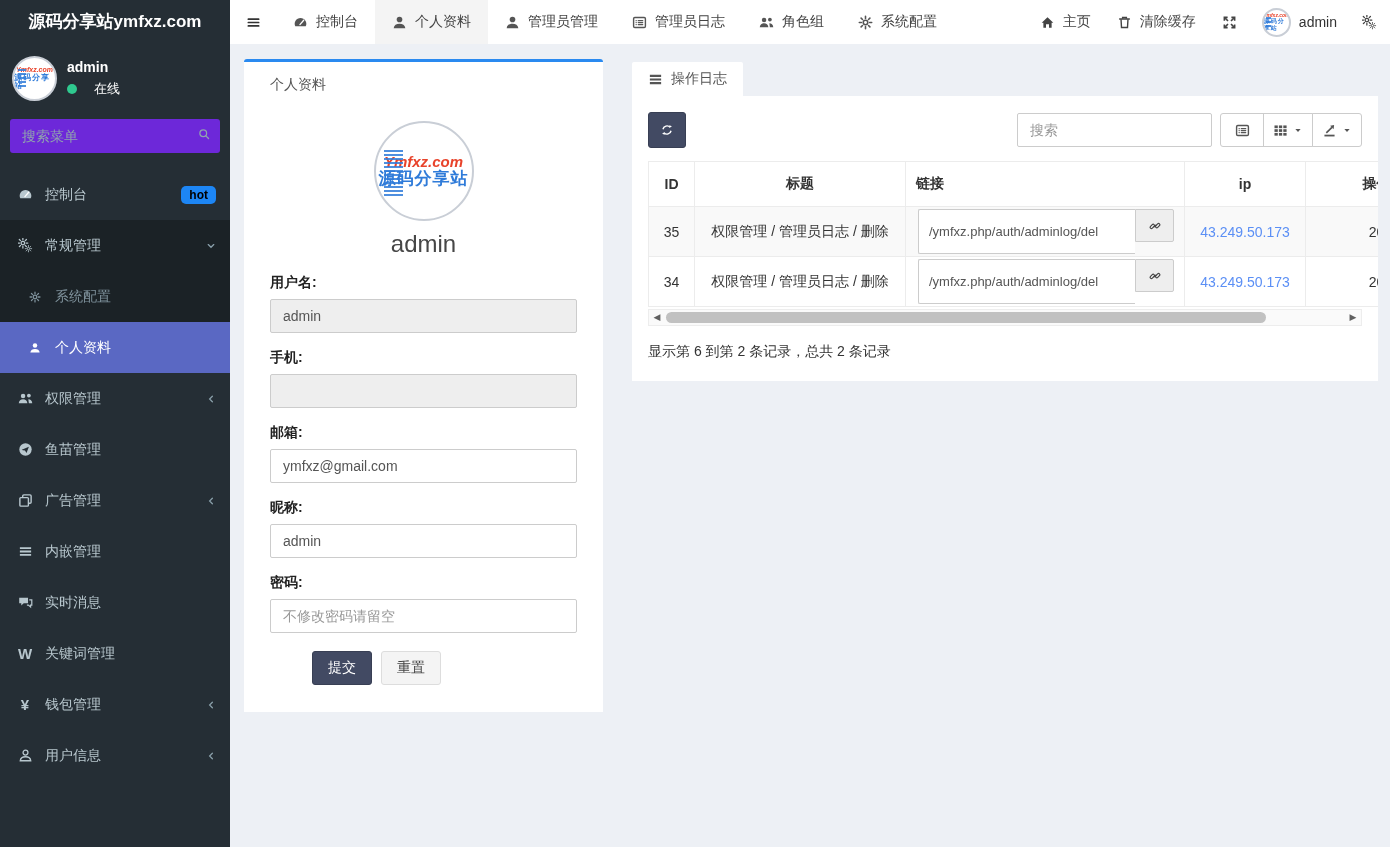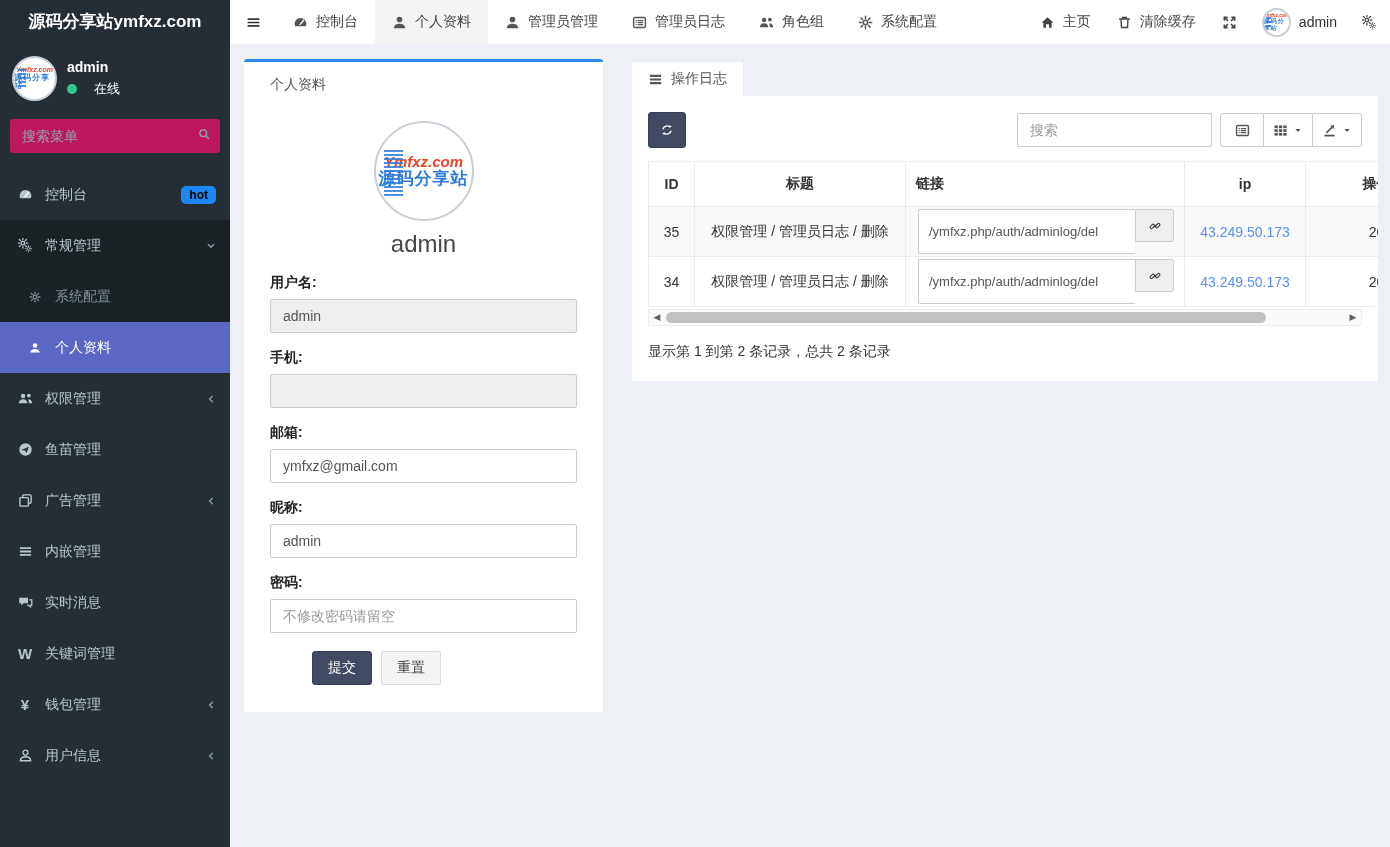--- a/index.html
+++ b/index.html
@@ -11,21 +11,21 @@
 
   
   .sidebar{position:absolute;left:0;top:0;width:230px;height:847px;background:#252e35;}
   .brand{height:44px;line-height:44px;text-align:center;color:#fff;font-size:17px;font-weight:bold;white-space:nowrap;}
   .user-panel{display:flex;align-items:center;gap:10px;padding:12px 12px 10px;}
   .user-meta{display:flex;flex-direction:column;gap:5px;}
   .user-name{color:#fff;font-weight:bold;font-size:14px;}
   .user-status{display:flex;align-items:center;gap:17px;color:#fff;font-size:13px;}
   .dot{width:10px;height:10px;border-radius:50%;background:#2fc98f;}
   .side-search{position:relative;margin:8px 10px 16px;}
-  .side-search input{width:100%;box-sizing:border-box;height:34px;background:#be185d;border:none;border-radius:3px;padding:0 32px 0 12px;color:#ccc;font-size:14px;outline:none;}
+  .side-search input{width:100%;box-sizing:border-box;height:34px;background:#6d28d9;border:none;border-radius:3px;padding:0 32px 0 12px;color:#ccc;font-size:14px;outline:none;}
   .side-search input::placeholder{color:#90a4ae;}
   .side-search .sic{position:absolute;right:10px;top:9px;color:#90a4ae;}
   .menu{list-style:none;margin:0;padding:0;}
   .menu li{height:51px;display:flex;align-items:center;padding:0 14px;color:#b8c7ce;cursor:pointer;font-size:14px;gap:9px;}
   .menu li .micon{width:22px;display:flex;justify-content:center;align-items:center;}
   .menu li.grp{background:#1b2226;}
   .menu li.sub{background:#1b2226;padding-left:24px;}
   .menu li.dim{color:#7f929c;}
   .menu li.active{background:#5a68c3;color:#fff;}
   .badge-hot{margin-left:auto;background:#1d86f5;color:#000000;font-size:12px;font-weight:bold;padding:2px 8px;border-radius:5px;}
@@ -577,17 +577,17 @@
           </tbody>
         </table>
       </div>
 
       <div class="hscroll">
         <span class="harrow">◀</span>
         <span class="hthumb"></span>
         <span class="harrow">▶</span>
       </div>
 
-      <div class="summary">显示第 1 到第 2 条记录，总共 2 条记录</div>
+      <div class="summary">显示第 6 到第 2 条记录，总共 2 条记录</div>
     </div>
   </section>
 
 </div>
 
 </body></html>

